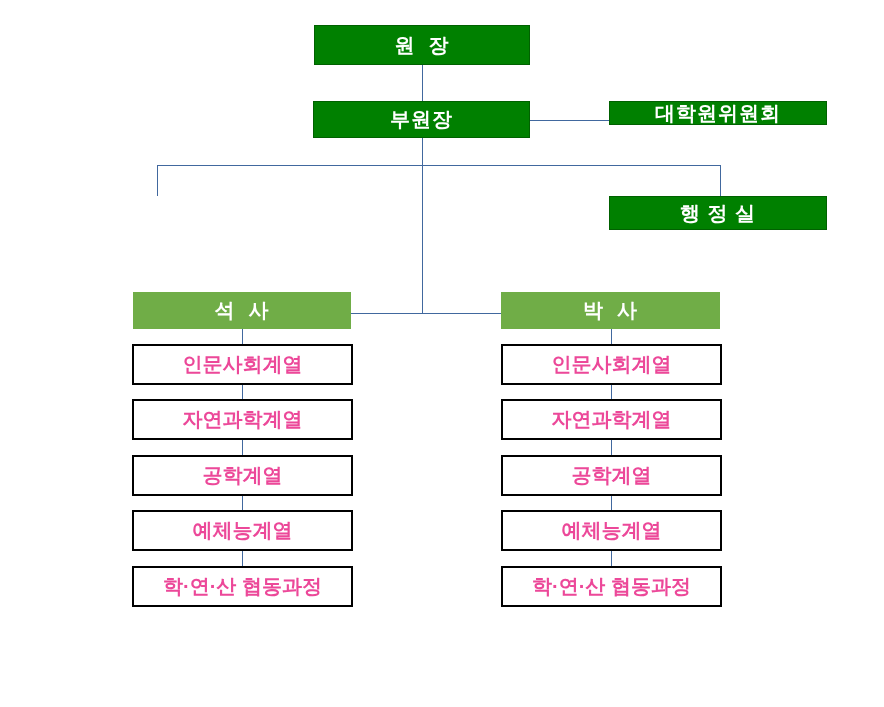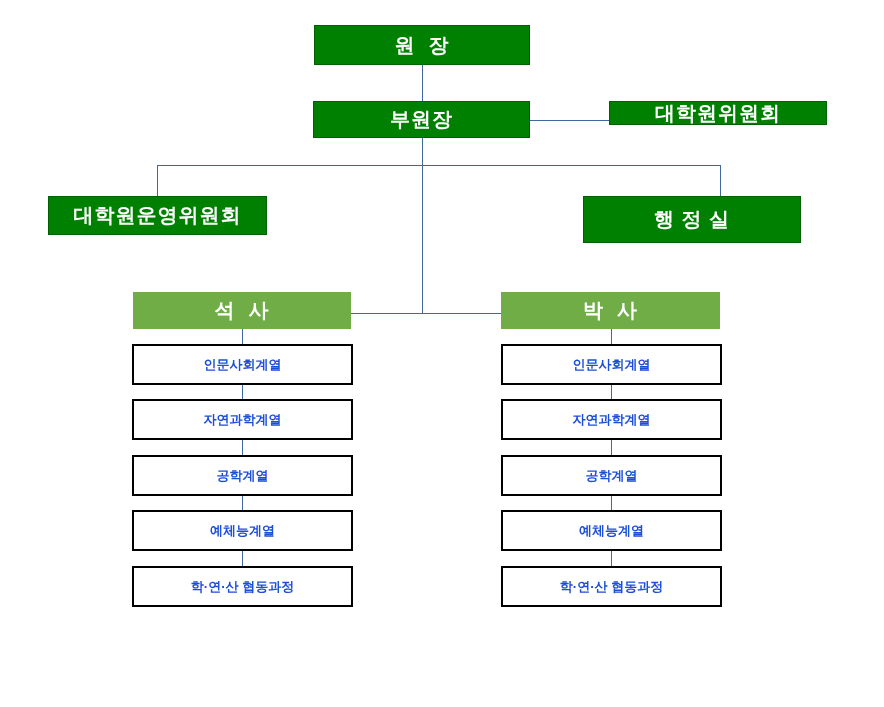--- a/index.html
+++ b/index.html
@@ -36,23 +36,23 @@
     background: #70AD47;
     border: 1px solid #70AD47;
     color: #ffffff;
     font-weight: bold;
     font-size: 20px;
     letter-spacing: 1px;
   }
   .dept {
     background: #ffffff;
     border: 2px solid #000000;
-    color: #1d4ed8;
+    color: #ec4899;
     font-weight: bold;
-    font-size: 13px;
+    font-size: 20px;
   }
   .line {
     position: absolute;
     background: #41689E;
   }
   .line.v { width: 1px; }
   .line.h { height: 1px; }
 </style>
 </head>
 <body>
@@ -83,24 +83,21 @@
     <span>부원장</span>
   </div>
 
   <div class="box hdr-dark" style="left:314px;top:25px;width:216px;height:40px">
     <span>원  장</span>
   </div>
   <div class="box hdr-dark" style="left:609px;top:101px;width:218px;height:24px">
     <span>대학원위원회</span>
   </div>
 
-  <div class="box hdr-dark" style="left:48px;top:196px;width:219px;height:39px">
-    <span>대학원운영위원회</span>
-  </div>
-  <div class="box hdr-dark" style="left:583px;top:196px;width:218px;height:47px">
+  <div class="box hdr-dark" style="left:609px;top:196px;width:218px;height:34px">
     <span>행 정 실</span>
   </div>
 
   <div class="box hdr-light" style="left:501px;top:292px;width:219px;height:37px">
     <span>박  사</span>
   </div>
   <div class="box hdr-light" style="left:133px;top:292px;width:218px;height:37px">
     <span>석  사</span>
   </div>
 

